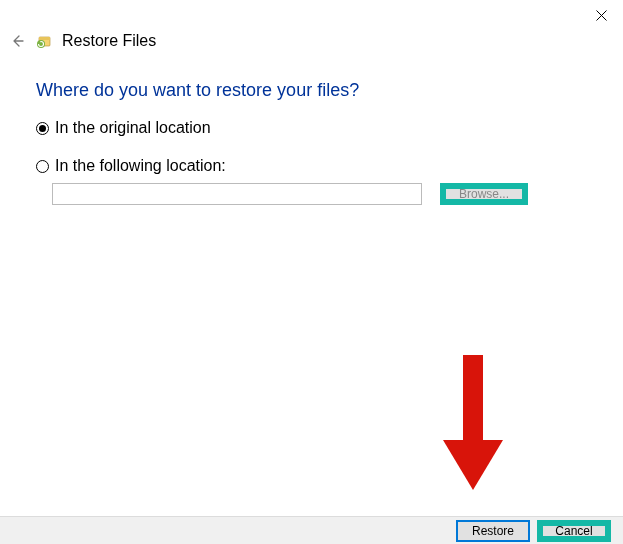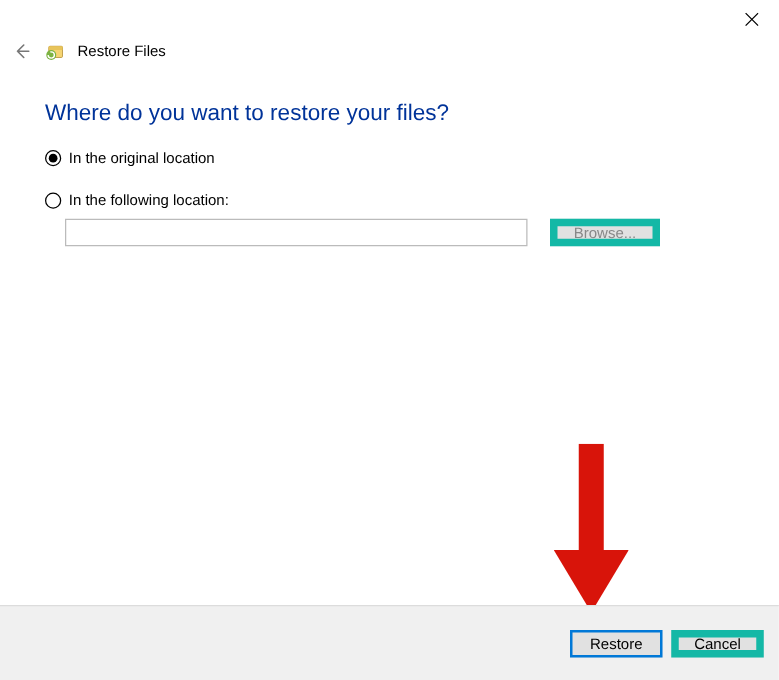--- a/index.html
+++ b/index.html
@@ -40,40 +40,40 @@
     .back-arrow {
       width: 18px; height: 18px;
       display: flex; align-items: center; justify-content: center;
       color: #666;
     }
     .app-icon {
       width: 16px; height: 16px;
       position: relative;
     }
     .title-text {
-      font-size: 12px;
+      font-size: 16px;
       color: #000;
     }
     .content {
       position: absolute;
       top: 80px;
       left: 36px;
       right: 24px;
     }
     .heading {
       font-size: 18px;
       color: #003399;
       margin-bottom: 18px;
     }
     .radio-row {
       display: flex;
       align-items: center;
       gap: 6px;
       margin-bottom: 20px;
-      font-size: 12px;
+      font-size: 16px;
       color: #000;
     }
     .radio-row.followup { margin-bottom: 8px; }
     .radio {
       width: 13px; height: 13px;
       border: 1px solid #000;
       border-radius: 50%;
       display: inline-flex;
       align-items: center;
       justify-content: center;
@@ -106,21 +106,21 @@
       color: #888;
       font-size: 12px;
       display: flex;
       align-items: center;
       justify-content: center;
       cursor: default;
     }
     .footer {
       position: absolute;
       bottom: 0; left: 0; right: 0;
-      height: 60px;
+      height: 28px;
       background: #f0f0f0;
       border-top: 1px solid #dcdcdc;
       display: flex;
       justify-content: flex-end;
       align-items: center;
       gap: 7px;
       padding-right: 12px;
     }
     .btn {
       min-width: 74px;

